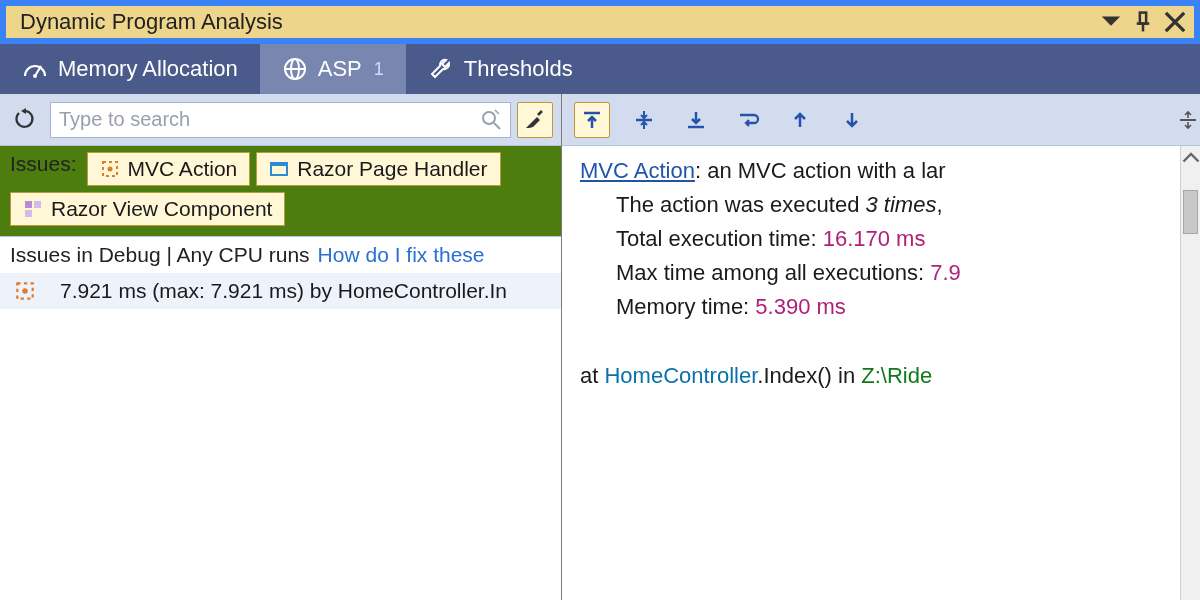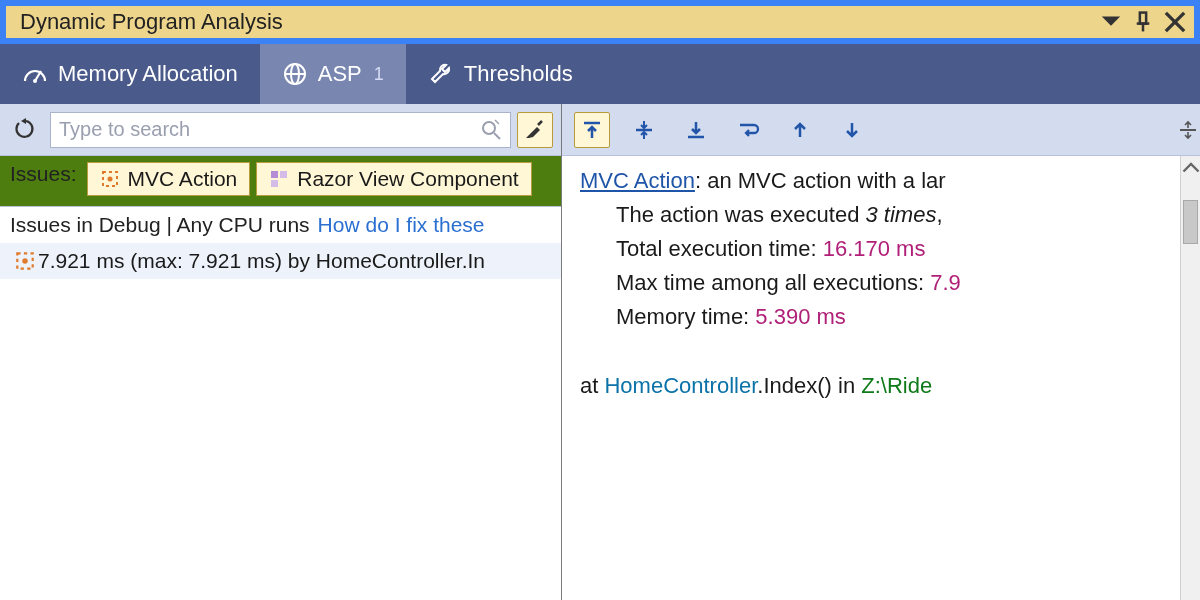--- a/index.html
+++ b/index.html
@@ -3,21 +3,21 @@
 <meta charset="utf-8">
 <style>
   * { box-sizing: border-box; margin: 0; padding: 0; }
   body { font-family: "Segoe UI", Tahoma, sans-serif; font-size: 21px; color: #1a1a1a; width: 1200px; height: 600px; overflow: hidden; background: #fff; }
   
   .titlebar { display: flex; align-items: center; justify-content: space-between; background: #edd58c; border: 6px solid #3b82f6; height: 44px; padding: 0 8px 0 14px; }
   .titlebar .title { font-size: 22px; color: #222; }
   .titlebar .tb-right { display: flex; gap: 10px; align-items: center; }
   .titlebar .tb-ico { width: 22px; height: 22px; color: #333; display: inline-flex; align-items: center; justify-content: center; }
   
-  .tabstrip { display: flex; align-items: stretch; background: #4a5a8a; height: 60px; color: #fff; }
+  .tabstrip { display: flex; align-items: stretch; background: #4a5a8a; height: 50px; color: #fff; }
   .tab { display: flex; align-items: center; gap: 10px; padding: 0 22px; font-size: 22px; cursor: pointer; }
   .tab.active { background: #7886b0; }
   .tab .badge { font-size: 18px; color: #d4dbf3; margin-left: 2px; }
   .tab svg { width: 26px; height: 26px; }
   
   .splitter { display: flex; height: calc(600px - 44px - 50px); }
   .left { width: 562px; border-right: 1px solid #7a7a7a; display: flex; flex-direction: column; background: #fff; }
   .right { flex: 1; display: flex; flex-direction: column; background: #fff; position: relative; }
   .lt-toolbar { display: flex; align-items: center; gap: 6px; background: #d3dcef; height: 52px; padding: 12px 8px; border-bottom: 1px solid #b7c2dd; }
   .rt-toolbar { display: flex; align-items: center; gap: 16px; background: #d3dcef; height: 52px; padding: 0 12px; border-bottom: 1px solid #b7c2dd; }
@@ -30,21 +30,21 @@
   
   .chips { display: flex; flex-wrap: wrap; gap: 6px; background: #4d7c0f; padding: 6px 10px 10px 10px; border-bottom: 1px solid #b7c2dd; }
   .chips .lbl { font-size: 21px; color: #222; margin-right: 4px; }
   .chip { display: inline-flex; align-items: center; gap: 8px; background: #fff; border: 1px solid #b99b3e; background: #fff7d6; padding: 4px 12px; font-size: 21px; cursor: pointer; }
   .chip .ci { width: 20px; height: 20px; display: inline-flex; align-items: center; justify-content: center; }
   
   .listhdr { display: flex; align-items: baseline; gap: 8px; padding: 6px 10px; background: #fff; font-size: 21px; }
   .listhdr .hdr { color: #222; }
   .listhdr .link { color: #2a6fd1; cursor: pointer; }
   
-  .issue { display: flex; align-items: center; gap: 2px; padding: 6px 14px; font-size: 21px; background: #eef2fb; white-space: nowrap; overflow: hidden; }
+  .issue { display: flex; align-items: center; gap: 24px; padding: 6px 14px; font-size: 21px; background: #eef2fb; white-space: nowrap; overflow: hidden; }
   .issue .ii { width: 22px; height: 22px; display: inline-flex; }
   
   .detail { padding: 8px 18px; font-family: Liberation Sans, sans-serif; font-size: 22px; line-height: 1.55; white-space: nowrap; overflow: hidden; }
   .detail .ln { }
   .detail .ind1 { padding-left: 36px; }
   .detail .lnk { color: #1f55a8; text-decoration: underline; cursor: pointer; }
   .detail .b { font-weight: 700; }
   .detail .num { color: #b02078; }
   .detail .it { font-style: italic; }
   .detail .type { color: #0a72a8; }
@@ -153,20 +153,29 @@
           <svg viewBox="0 0 20 20">
               <rect x="3" y="3" width="14" height="14" fill="none" stroke="#e07a2c" stroke-width="2" stroke-dasharray="3 3"></rect>
               <circle cx="10" cy="10" r="2.5" fill="#e07a2c"></circle>
             </svg>
         </span>
         <span>MVC Action</span>
       </span>
       <span class="chip">
         <span class="ci">
           <svg viewBox="0 0 20 20">
+              <rect x="2" y="4" width="16" height="12" fill="none" stroke="#2a8cd6" stroke-width="2"></rect>
+              <rect x="2" y="4" width="16" height="3" fill="#2a8cd6"></rect>
+            </svg>
+        </span>
+        <span>Razor Page Handler</span>
+      </span>
+      <span class="chip">
+        <span class="ci">
+          <svg viewBox="0 0 20 20">
               <rect x="2" y="2" width="7" height="7" fill="#b78cd6"></rect>
               <rect x="11" y="2" width="7" height="7" fill="#d4bbe8"></rect>
               <rect x="2" y="11" width="7" height="7" fill="#d4bbe8"></rect>
             </svg>
         </span>
         <span>Razor View Component</span>
       </span>
     </div>
     <div class="listhdr">
       <span class="hdr">Issues in Debug | Any CPU runs</span>

